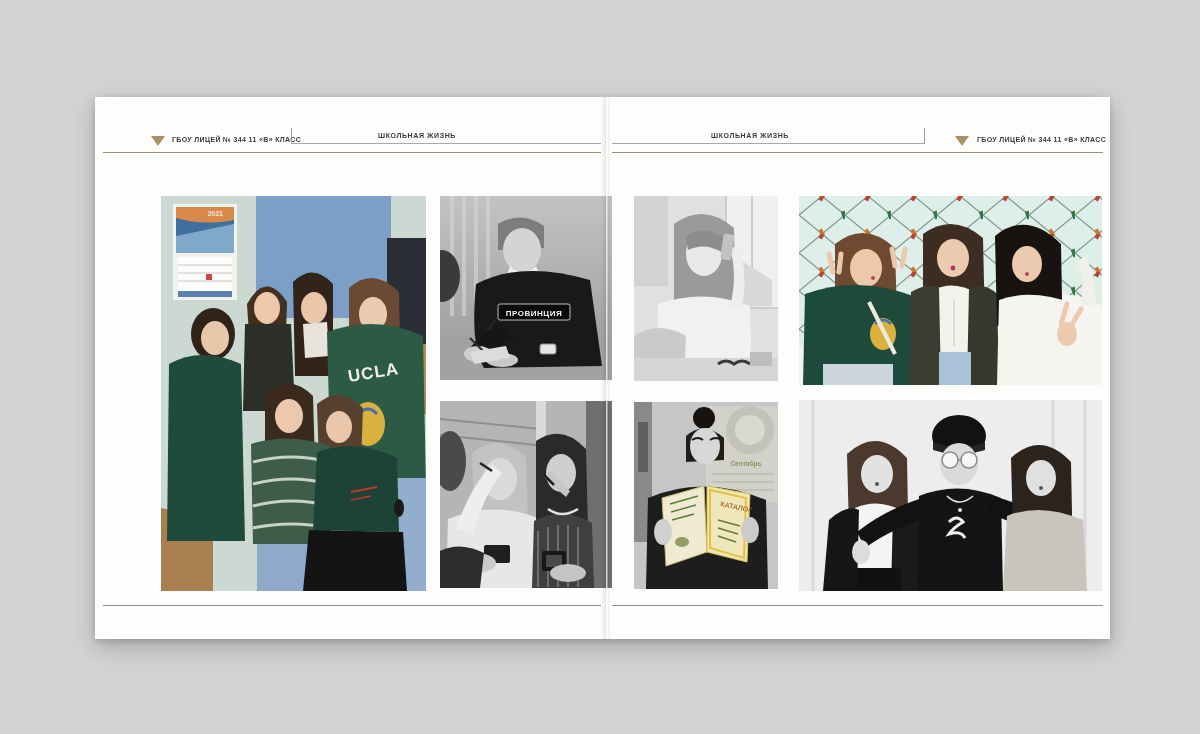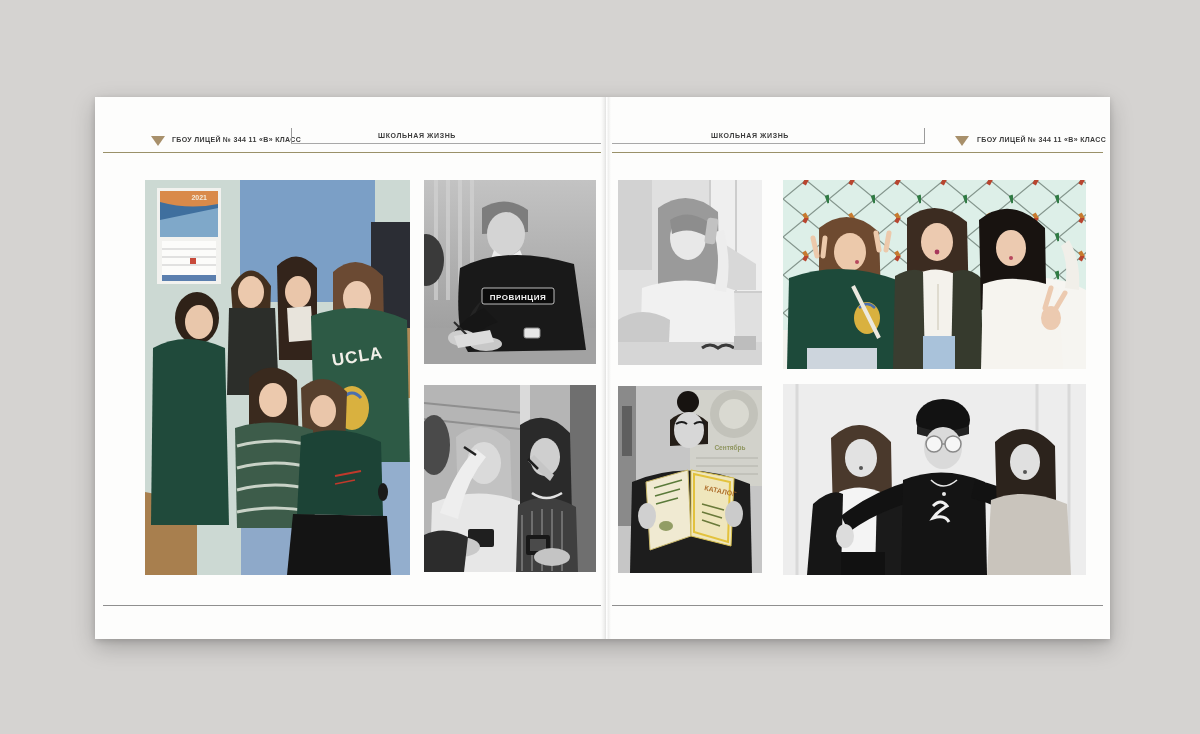--- a/index.html
+++ b/index.html
@@ -30,21 +30,21 @@
   .tri{
     position:absolute;top:39px;width:0;height:0;
     border-left:7px solid transparent;border-right:7px solid transparent;
     border-top:10px solid #a8906b;
   }
   .tick{position:absolute;top:31px;width:1px;height:16px;background:#9b9b9b;}
   .rule-gray{position:absolute;top:46px;height:1px;background:#a8a8a8;}
   .rule-olive{position:absolute;top:55px;height:1px;background:#9a9169;}
   .rule-footer{position:absolute;top:508px;height:1px;background:#8f8f8f;}
   .arrow-svg{position:absolute;left:201px;top:129px;}
-  .photo{position:absolute;margin:0;padding:0;overflow:hidden;background:#eee;}
+  .photo{position:absolute;margin:16px;padding:0;overflow:hidden;background:#eee;}
   .photo svg{display:block;}
 </style>
 </head>
 <body>
 
 <div class="spread">
 
   <span class="tri" style="left:56px"></span>
   <span class="hdr-school" style="left:77px">ГБОУ ЛИЦЕЙ № 344 11 «В» КЛАСС</span>
   <span class="tick" style="left:196px"></span>

